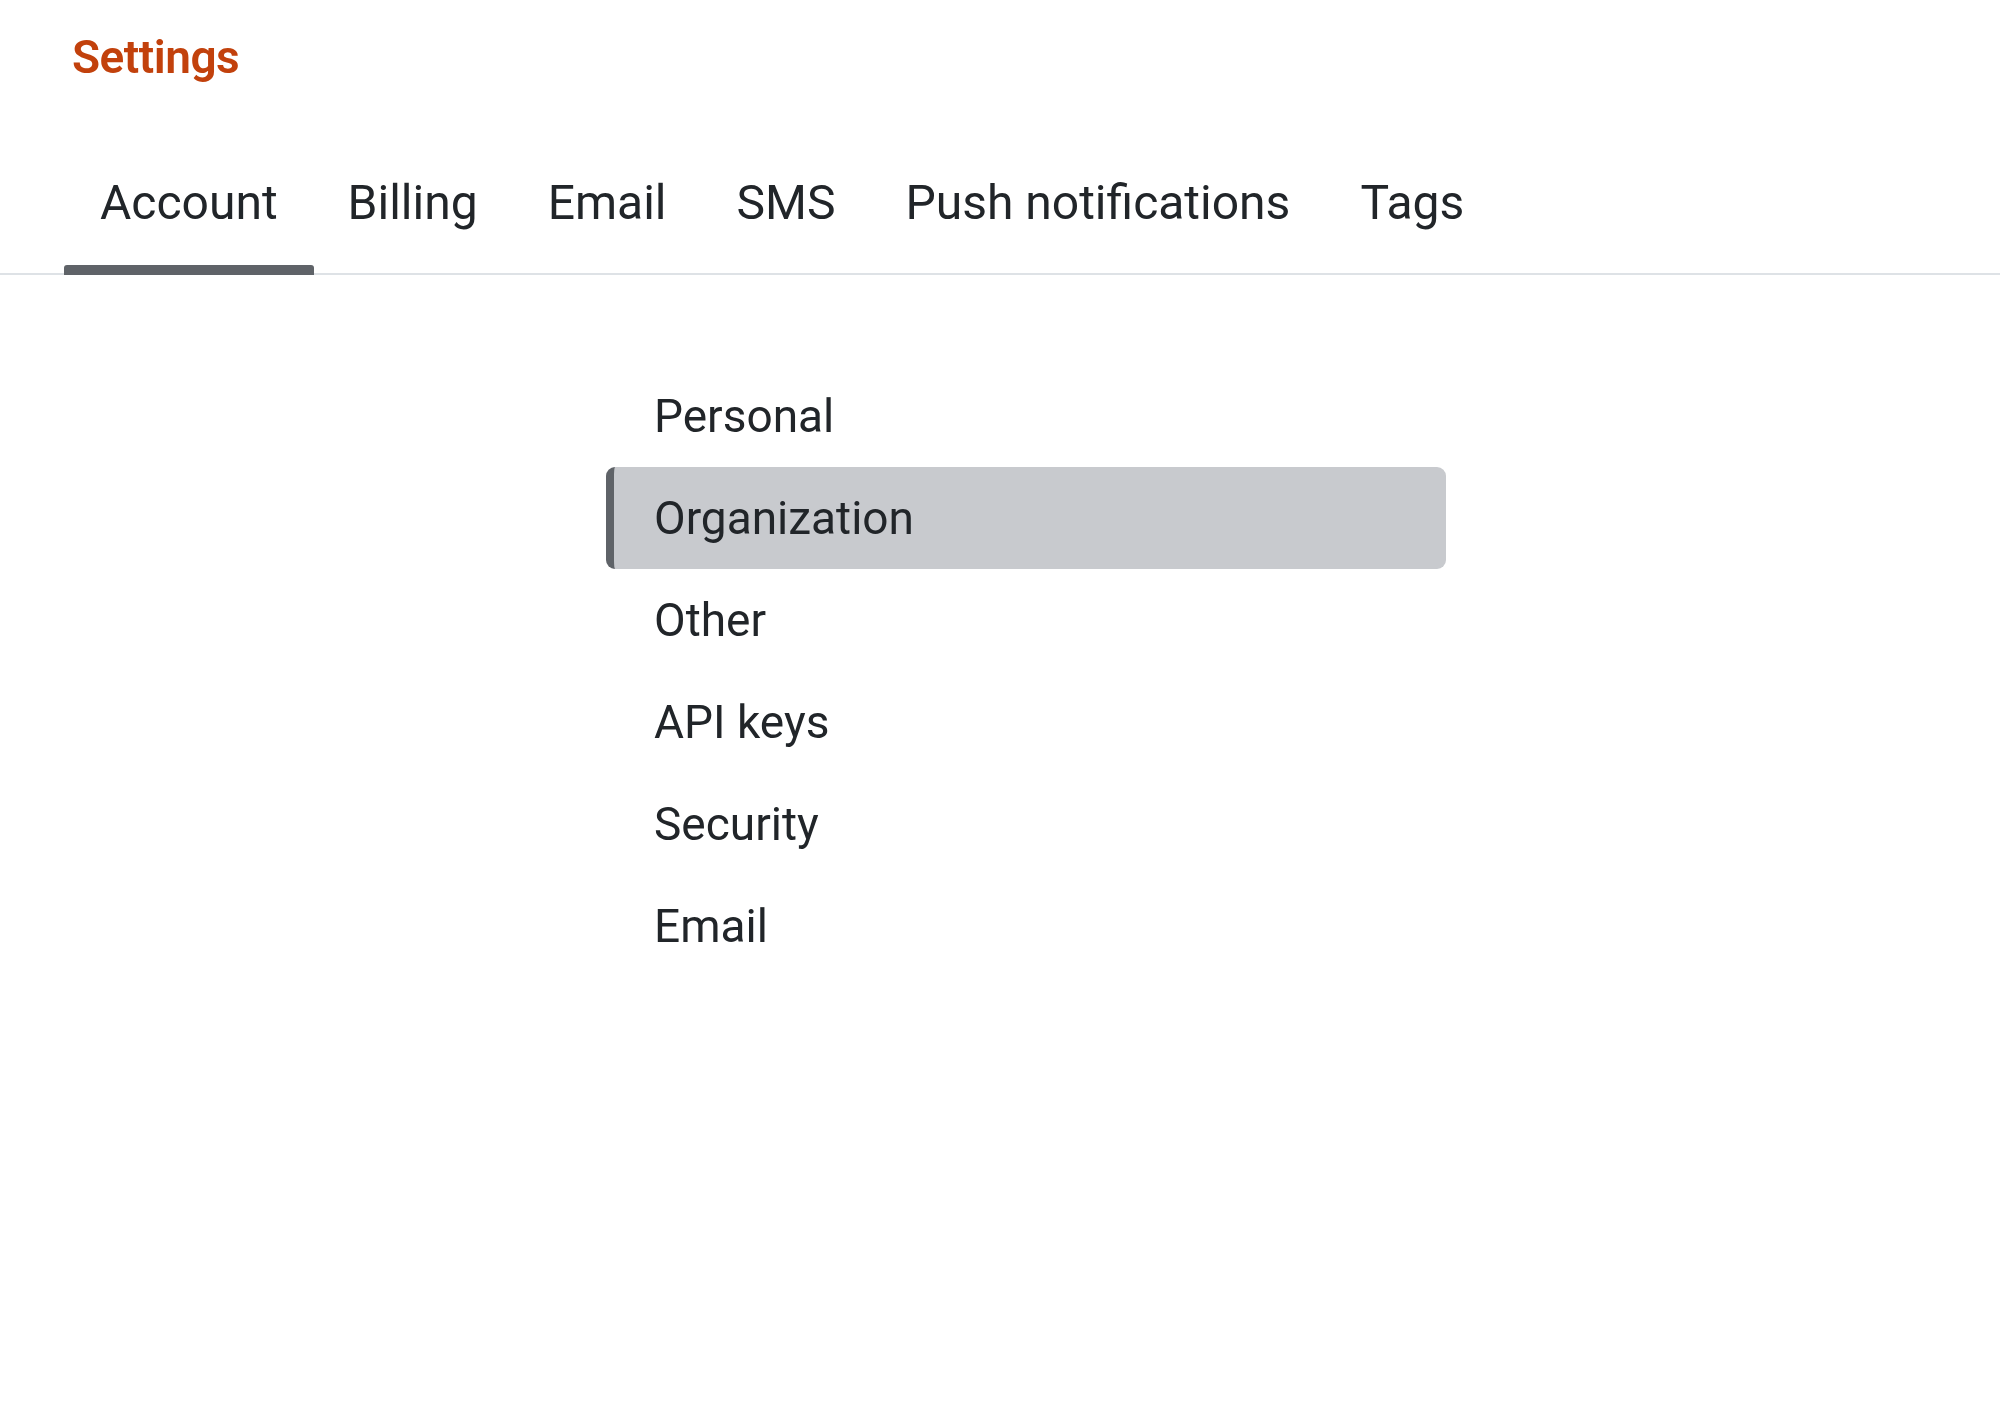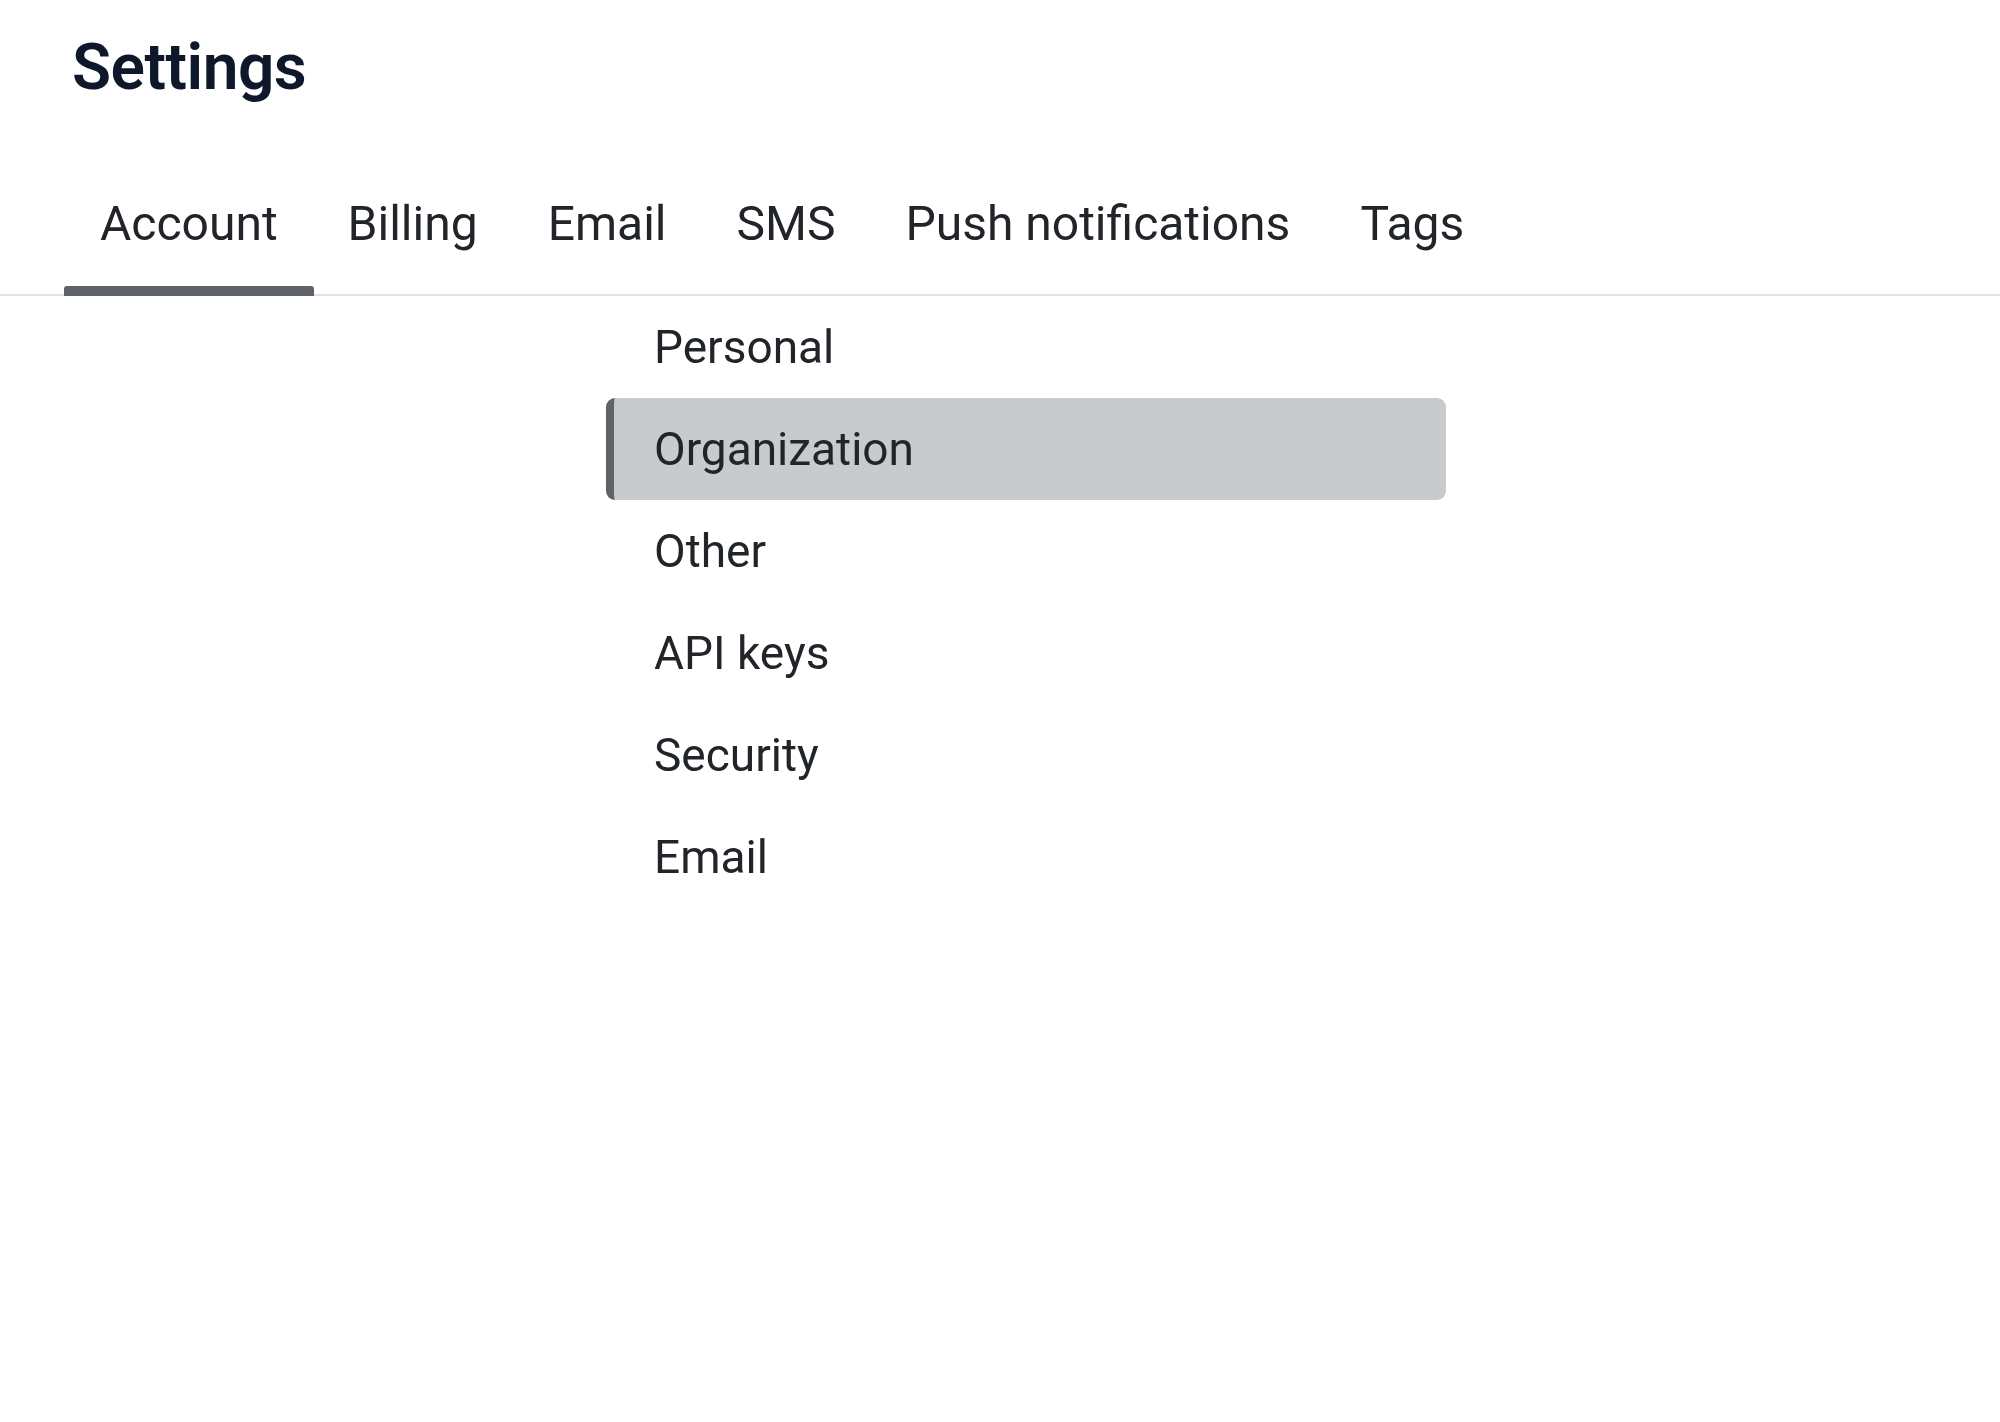--- a/index.html
+++ b/index.html
@@ -9,23 +9,23 @@
     }
     body {
       font-family: -apple-system, BlinkMacSystemFont, "Segoe UI", Roboto, Helvetica, Arial, sans-serif;
       background: #ffffff;
       color: #212529;
       width: 2000px;
       height: 1422px;
       overflow: hidden;
     }
     .page-title {
-      font-size: 64px;
+      font-size: 46px;
       font-weight: 600;
-      color: #0f172a;
+      color: #c2410c;
       padding: 30px 0 0 72px;
       letter-spacing: -0.5px;
     }
     .tabs {
       display: flex;
       gap: 70px;
       padding: 90px 0 0 100px;
       border-bottom: 2px solid #dee2e6;
     }
     .tab {
@@ -41,20 +41,21 @@
       position: absolute;
       left: -36px;
       right: -36px;
       bottom: -2px;
       height: 10px;
       background: #5f6368;
       border-top-left-radius: 3px;
       border-top-right-radius: 3px;
     }
     .content {
+      padding-top: 90px;
       padding-left: 606px;
     }
     .sidenav {
       width: 840px;
       display: flex;
       flex-direction: column;
     }
     .sidenav-item {
       font-size: 46px;
       font-weight: 400;

